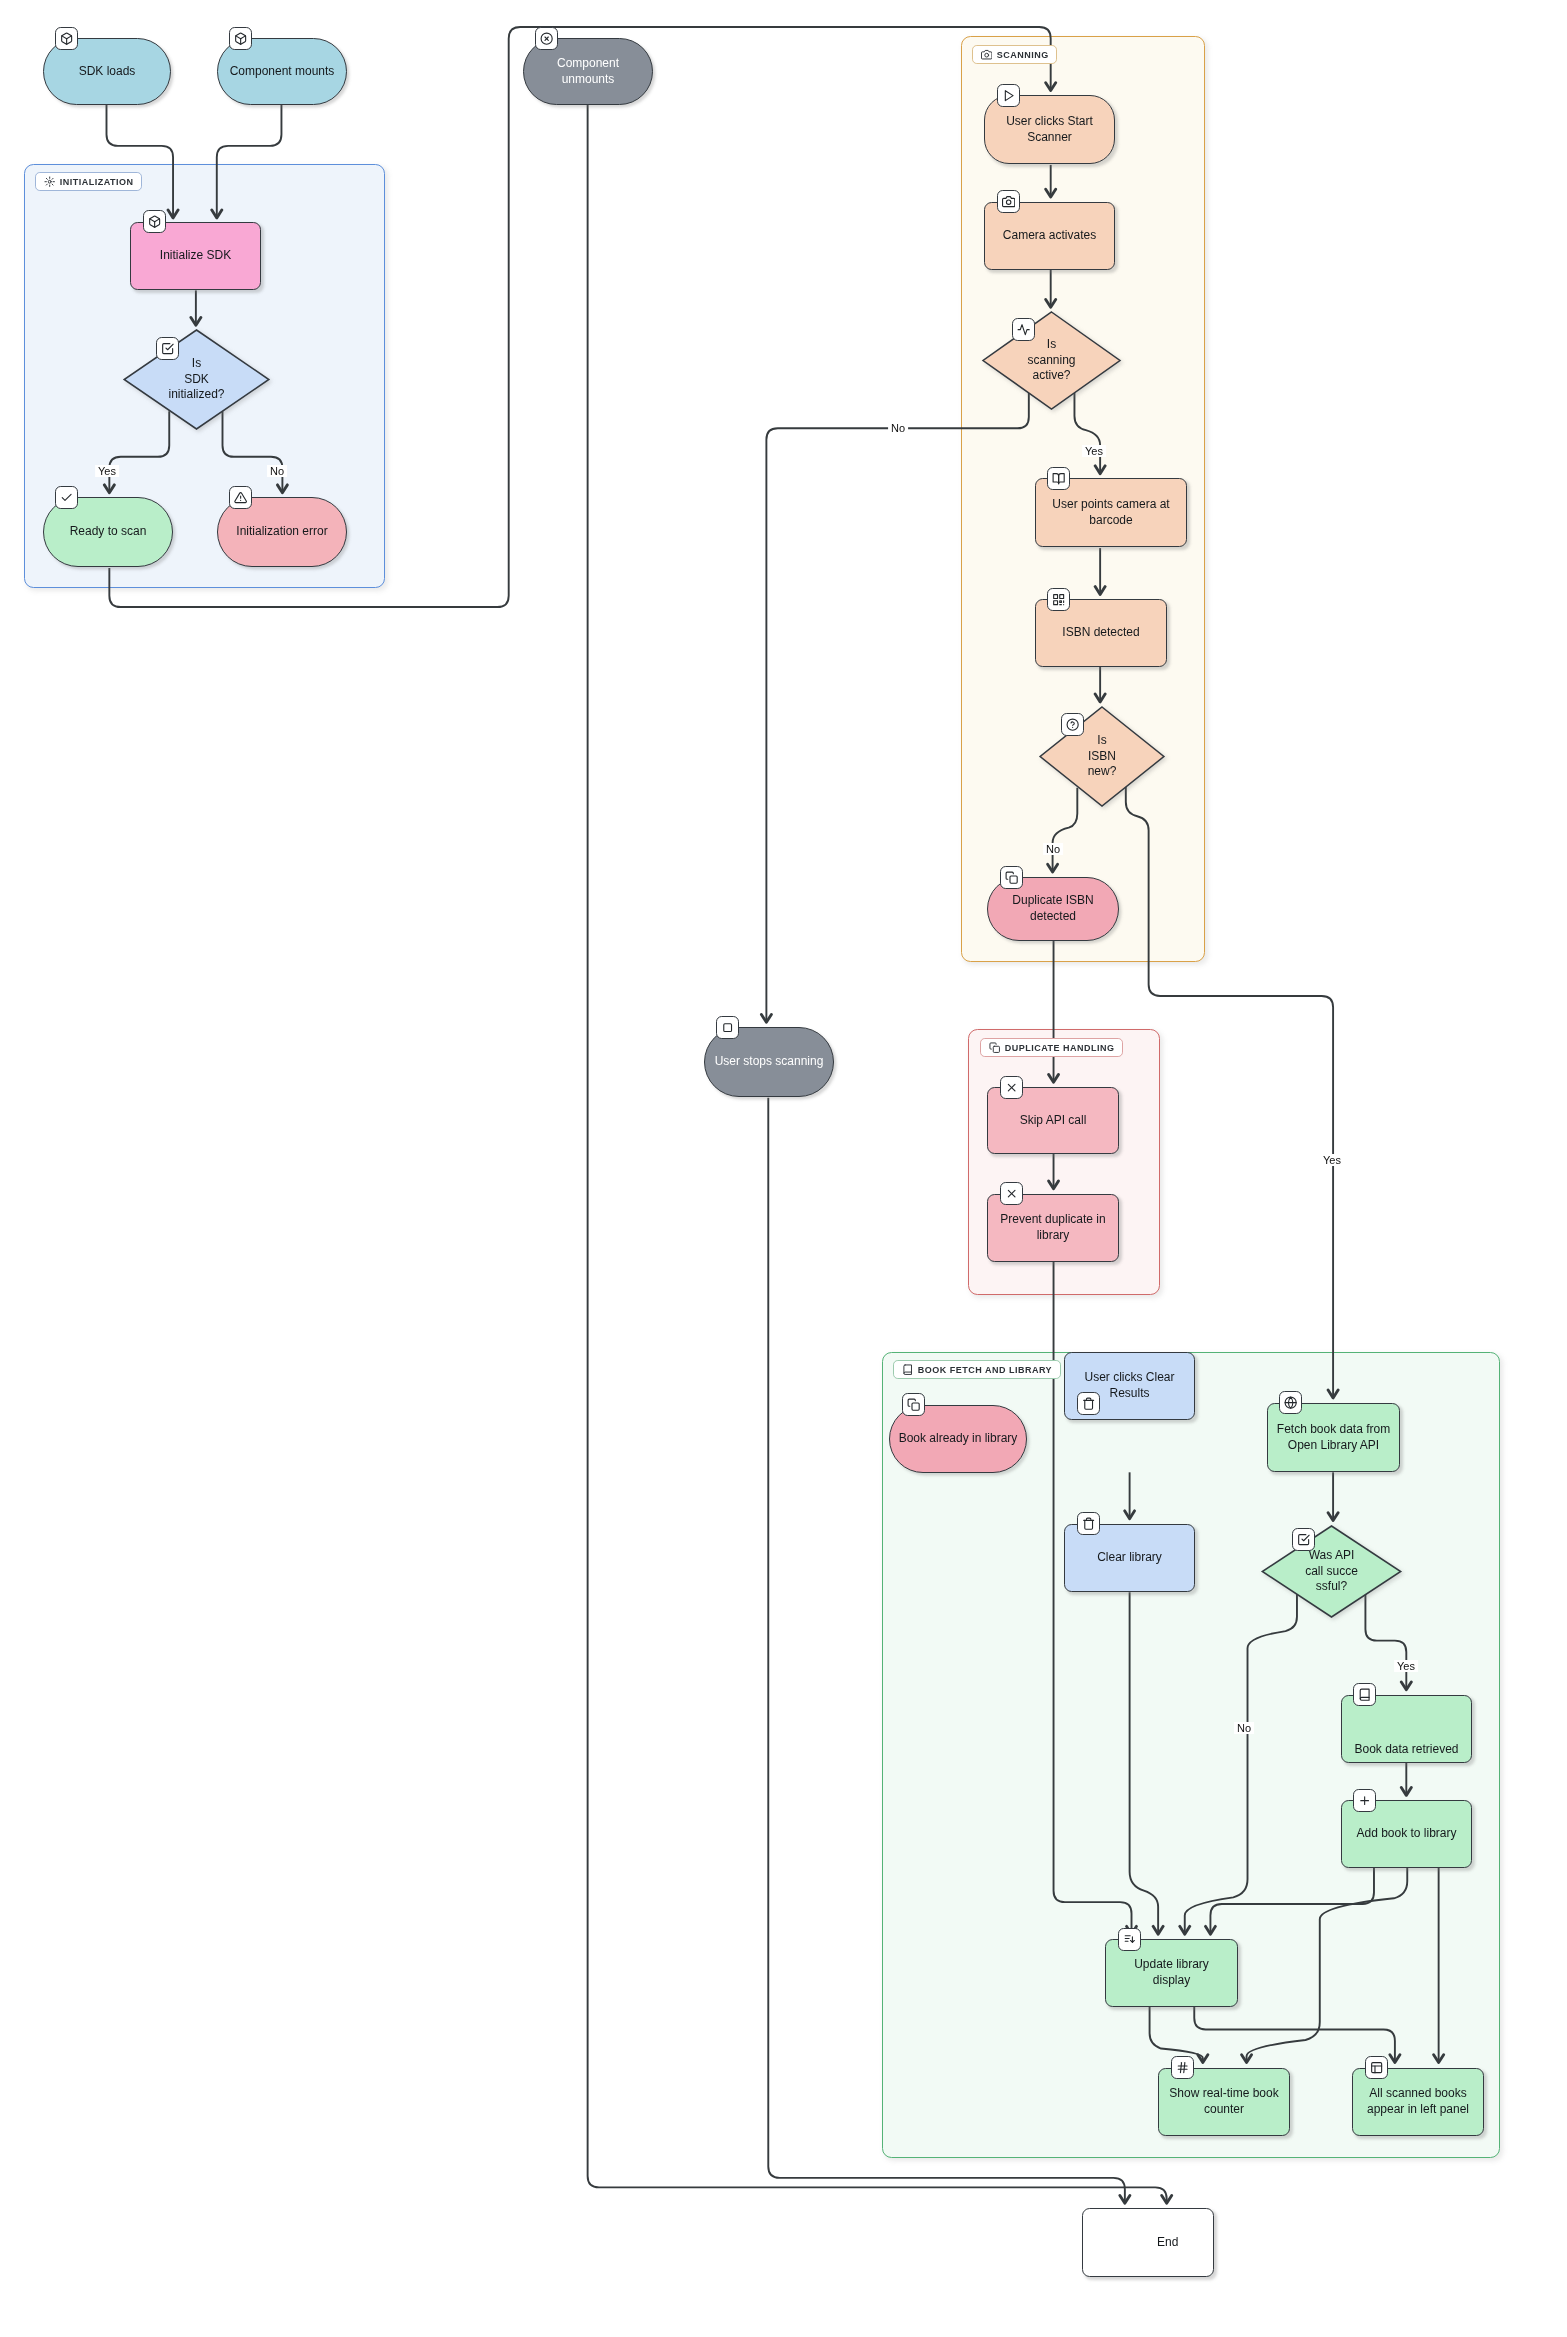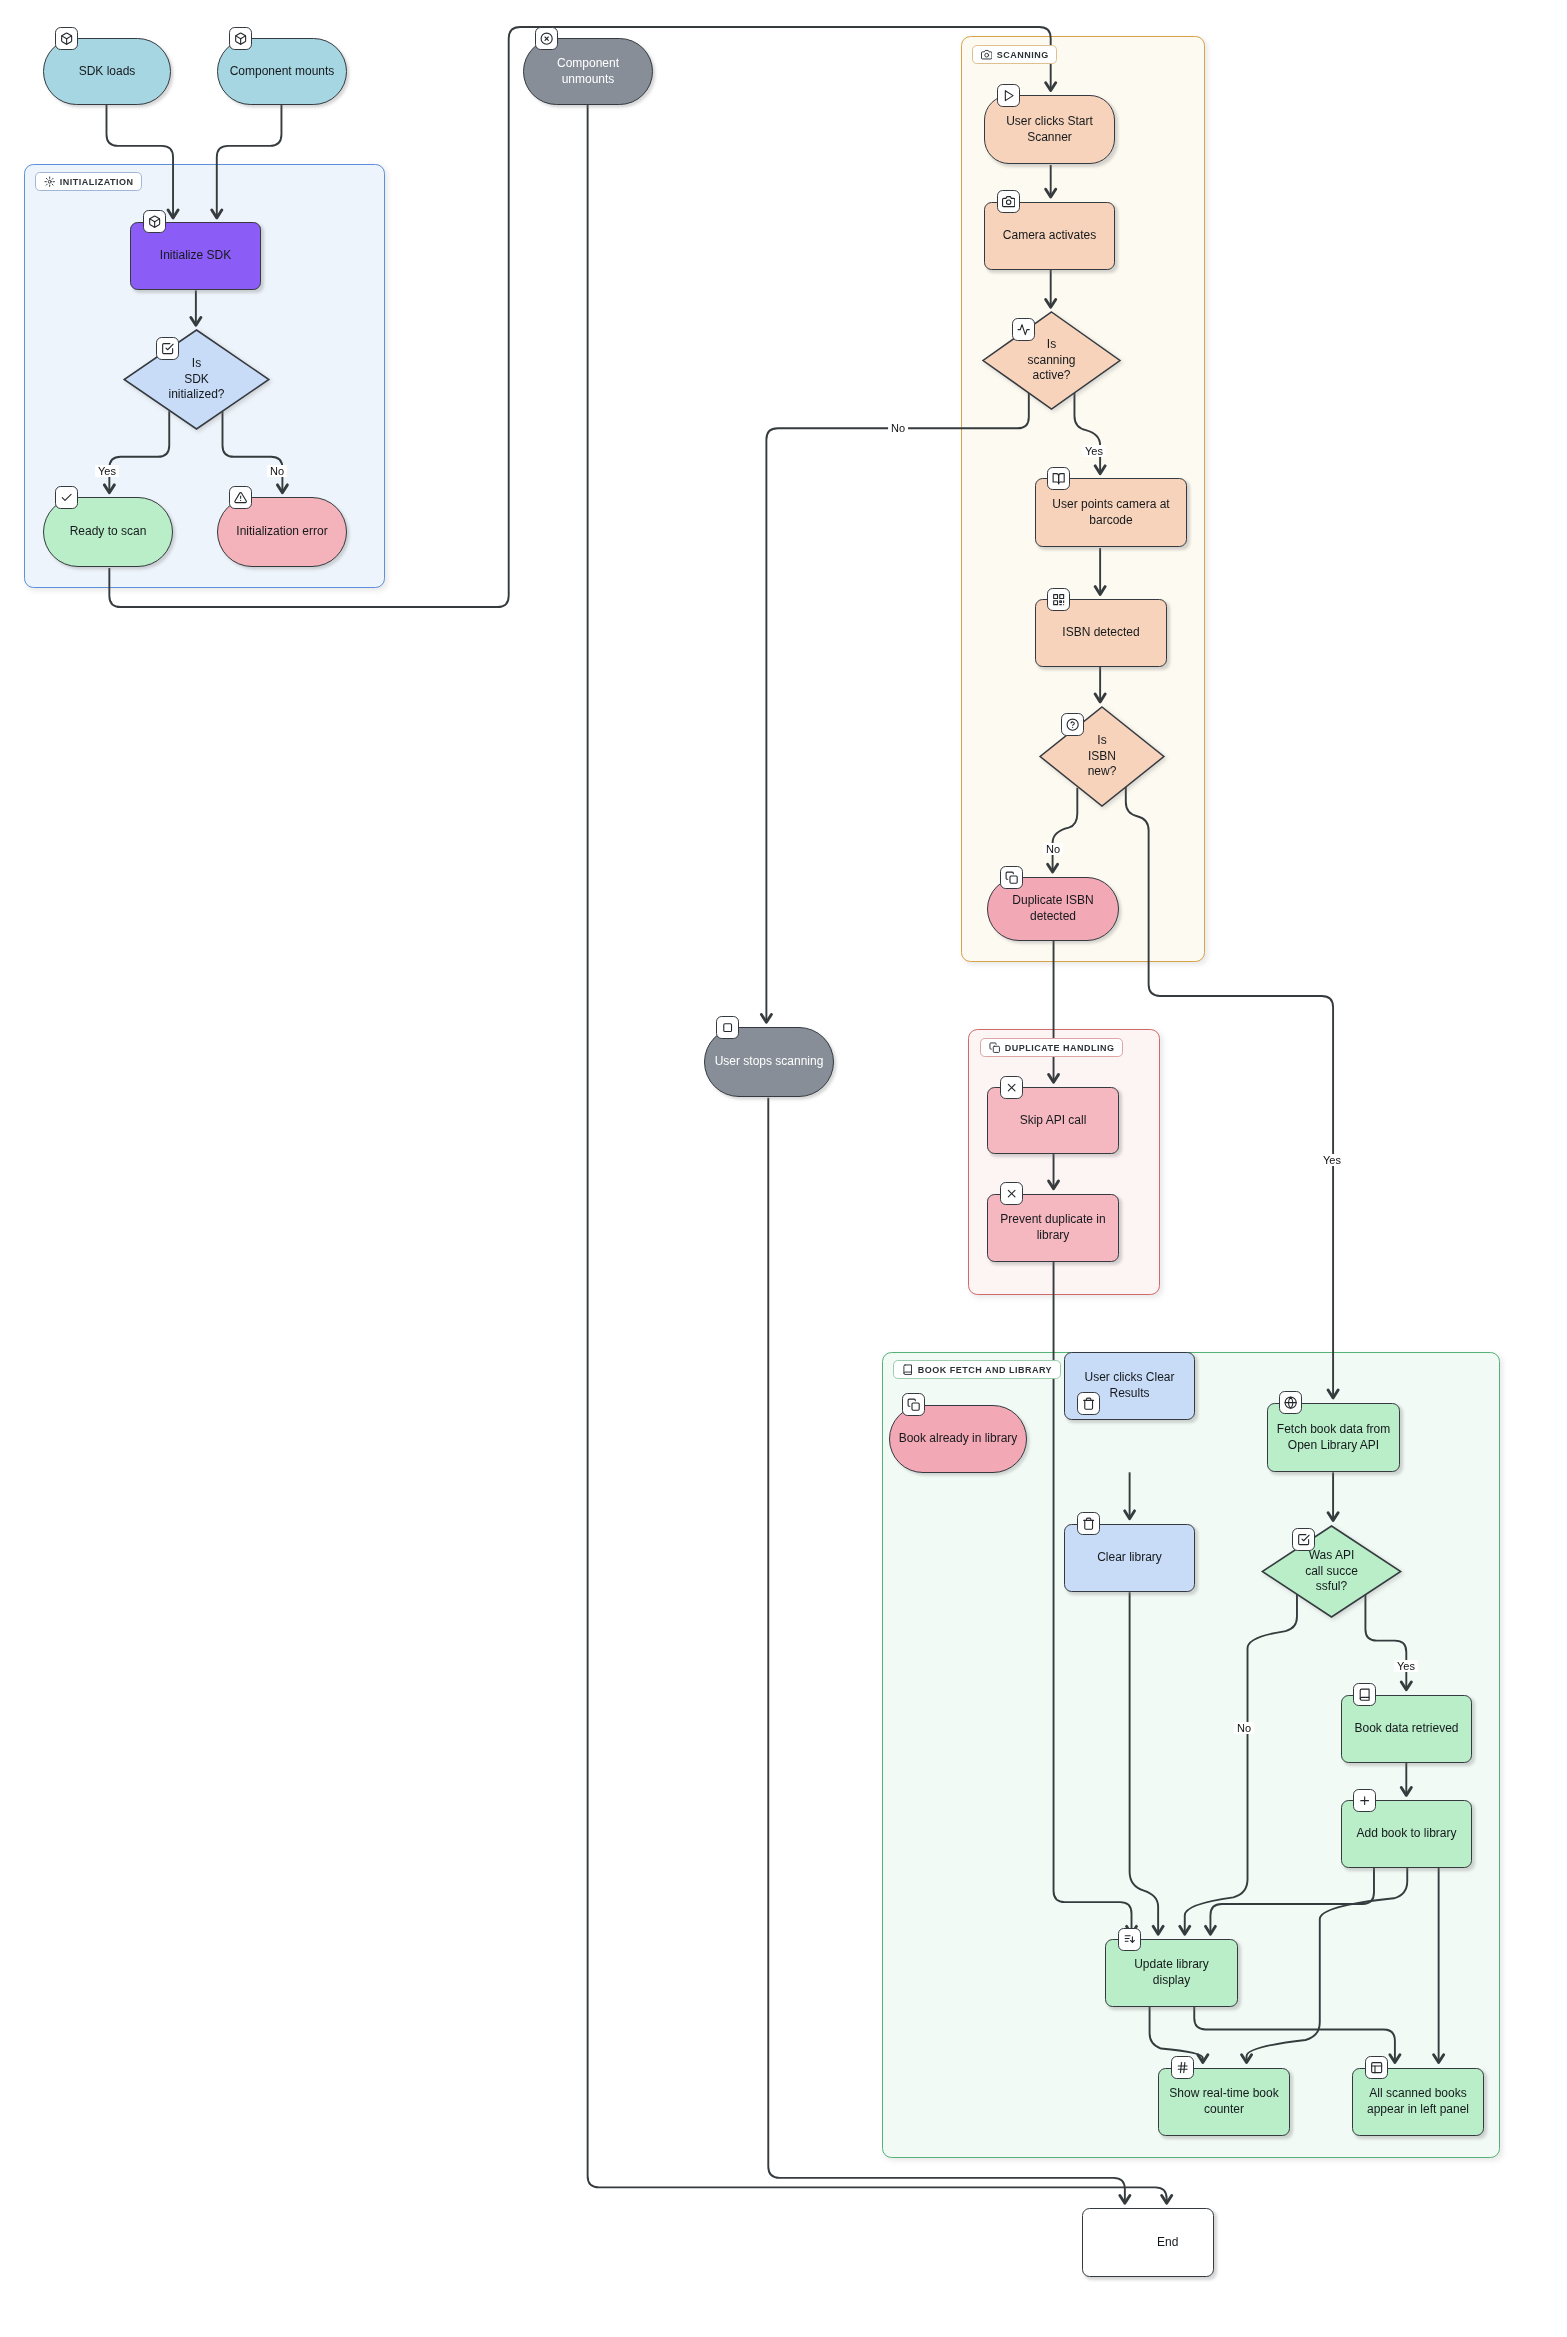--- a/index.html
+++ b/index.html
@@ -133,21 +133,21 @@
     <div class="node stadium inv" style="left: 523px; top: 38px; width: 130px; height: 67px; background: rgb(135, 142, 152);">
       <span>Component unmounts</span>
     </div>
     <div class="badge" style="left: 535px; top: 27px;">
       <svg viewBox="0 0 24 24">
         <circle cx="12" cy="12" r="10"></circle>
         <line x1="15" y1="9" x2="9" y2="15"></line>
         <line x1="9" y1="9" x2="15" y2="15"></line>
       </svg>
     </div>
-    <div class="node rect" style="left: 130px; top: 222px; width: 131px; height: 68px; background: #8b5cf6;">
+    <div class="node rect" style="left: 130px; top: 222px; width: 131px; height: 68px; background: #f9a8d4;">
       <span>Initialize SDK</span>
     </div>
     <div class="badge" style="left: 143px; top: 210px;">
       <svg viewBox="0 0 24 24">
         <path d="M21 16V8a2 2 0 0 0-1-1.73l-7-4a2 2 0 0 0-2 0l-7 4A2 2 0 0 0 3 8v8a2 2 0 0 0 1 1.73l7 4a2 2 0 0 0 2 0l7-4A2 2 0 0 0 21 16z"></path>
         <polyline points="3.3 7 12 12 20.7 7"></polyline>
         <line x1="12" y1="22" x2="12" y2="12"></line>
       </svg>
     </div>
     <div class="diamond" style="left: 124px; top: 330px; width: 145px; height: 99px;">
@@ -334,21 +334,21 @@
         <div>call succe</div>
         <div>ssful?</div>
       </div>
     </div>
     <div class="badge" style="left: 1292px; top: 1528px;">
       <svg viewBox="0 0 24 24">
         <polyline points="9 11 12 14 22 4"></polyline>
         <path d="M21 12v7a2 2 0 0 1-2 2H5a2 2 0 0 1-2-2V5a2 2 0 0 1 2-2h11"></path>
       </svg>
     </div>
-    <div class="node rect" style="left: 1341px; top: 1695px; width: 131px; height: 68px; background: rgb(185, 238, 201);">
+    <div class="node rect" style="left: 1341px; top: 1695px; width: 131px; height: 68px; background: rgb(185, 238, 201); align-items: flex-end;">
       <span>Book data retrieved</span>
     </div>
     <div class="badge" style="left: 1353px; top: 1683px;">
       <svg viewBox="0 0 24 24">
         <path d="M4 19.5A2.5 2.5 0 0 1 6.5 17H20"></path>
         <path d="M6.5 2H20v20H6.5A2.5 2.5 0 0 1 4 19.5v-15A2.5 2.5 0 0 1 6.5 2z"></path>
       </svg>
     </div>
     <div class="node rect" style="left: 1341px; top: 1800px; width: 131px; height: 68px; background: rgb(185, 238, 201);">
       <span>Add book to library</span>

